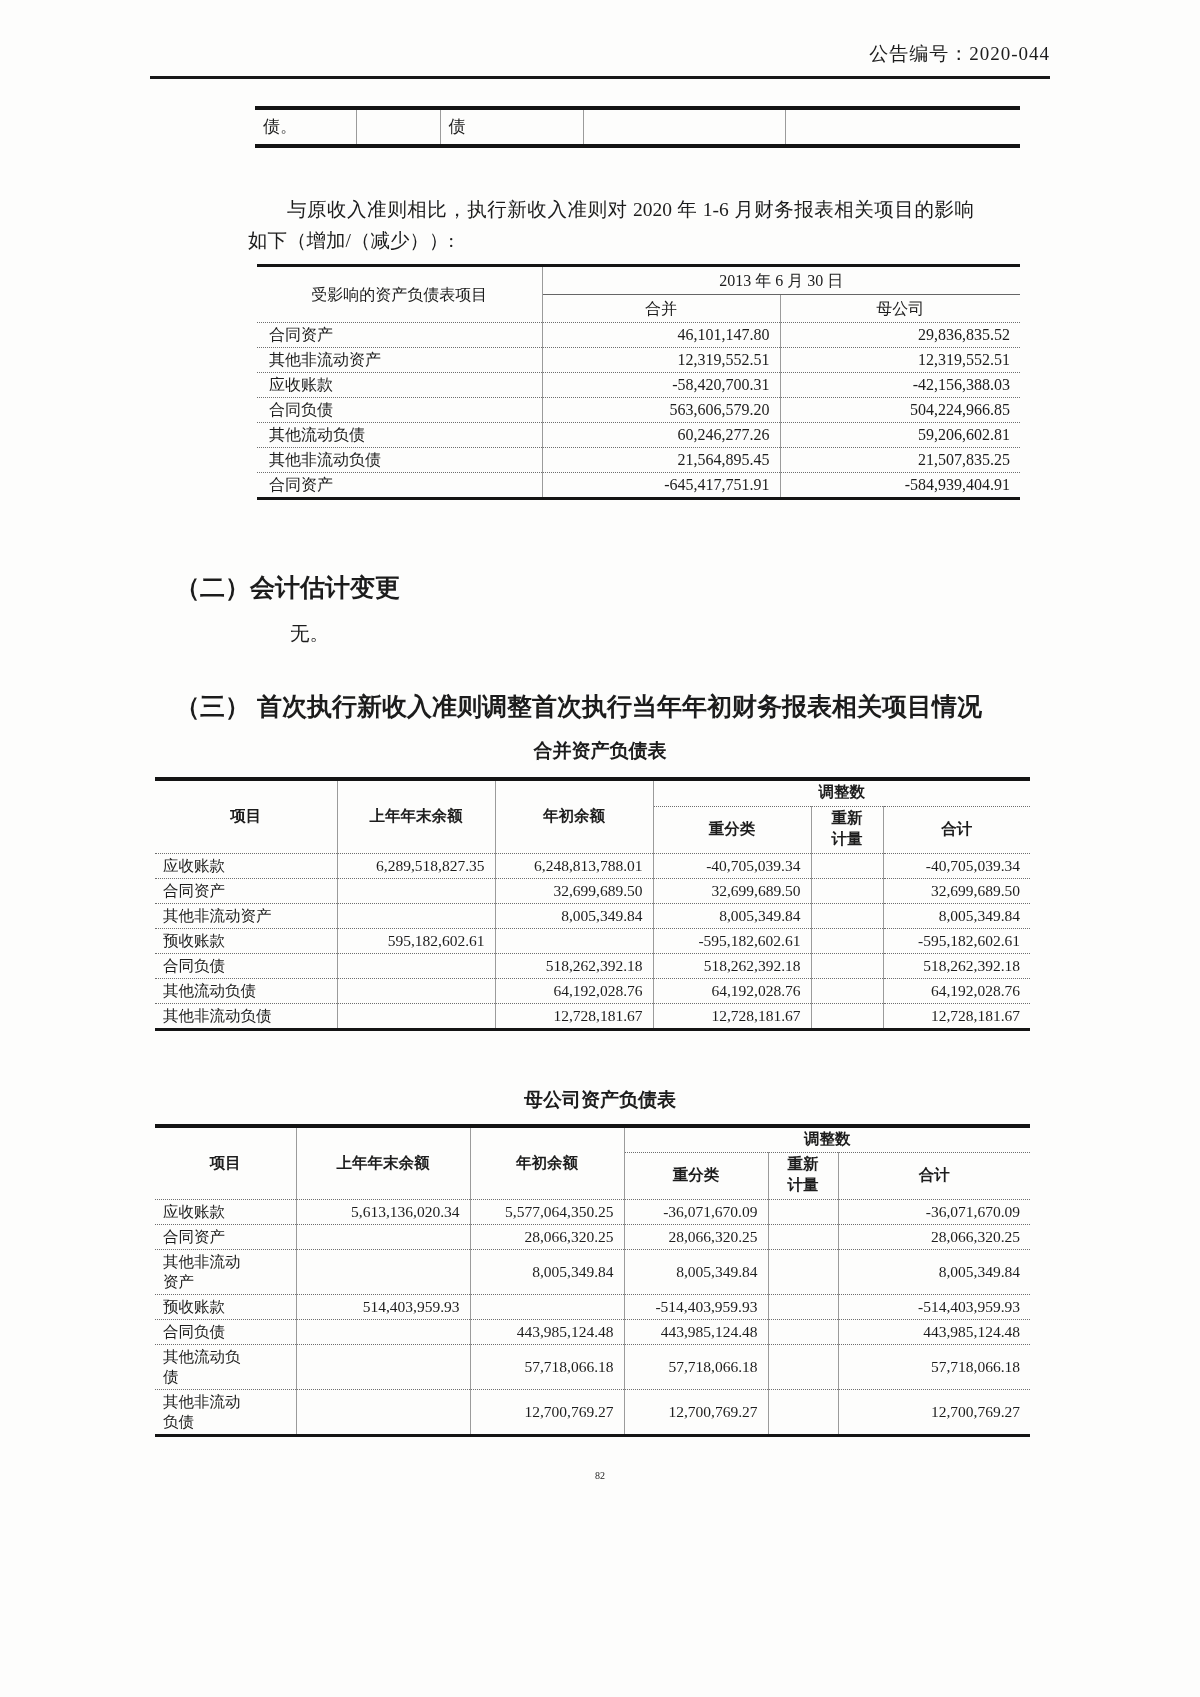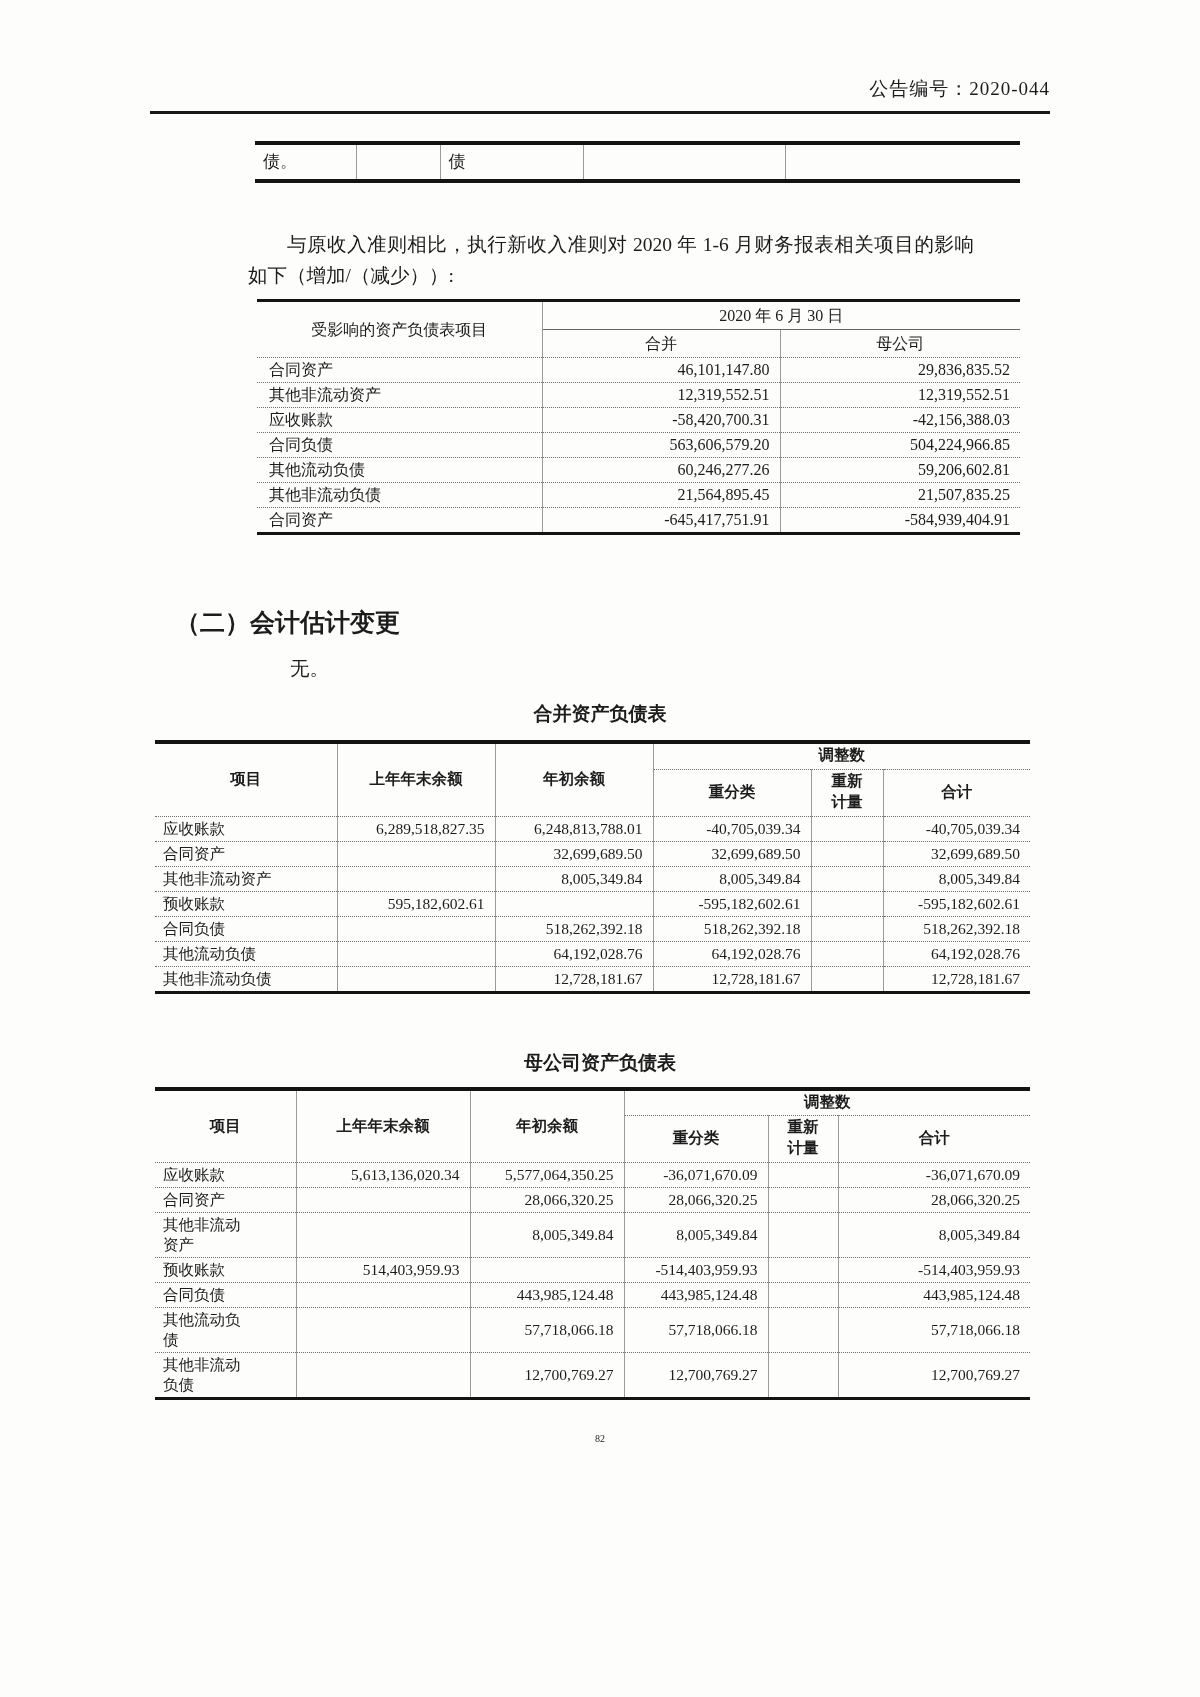--- a/index.html
+++ b/index.html
@@ -9,21 +9,21 @@
     margin:0 auto;
     background:#fdfdfc;
     color:#1c1c1c;
     font-family:"Liberation Serif","DejaVu Serif",serif;
     box-sizing:border-box;
     padding:0 150px 40px 150px;
     overflow:hidden;
   }
   
   .doc-header {
-    padding-top:76px;
+    padding-top:41px;
     text-align:right;
     font-size:19px;
     letter-spacing:1px;
   }
   .header-rule { margin-top:9px; height:3px; background:#181818; }
 
   
   table { border-collapse:collapse; table-layout:fixed; }
   td, th { overflow:hidden; }
   .bl { border-left:1px solid #9b9b9b; }
@@ -143,21 +143,21 @@
 
   <table class="impact">
     <colgroup>
       <col style="width:285px">
         <col style="width:238px">
         <col style="width:240px">
     </colgroup>
     <thead>
       <tr>
         <th rowspan="2">受影响的资产负债表项目</th>
-        <th colspan="2" class="bl">2020 年 6 月 30 日</th>
+        <th colspan="2" class="bl">2013 年 6 月 30 日</th>
       </tr>
       <tr class="subrow">
         <th class="bl">合并</th>
         <th class="bl">母公司</th>
       </tr>
     </thead>
     <tbody>
       <tr>
         <td class="item">合同资产</td>
         <td class="num bl">46,101,147.80</td>
@@ -192,20 +192,21 @@
         <td class="item">合同资产</td>
         <td class="num bl">-645,417,751.91</td>
         <td class="num bl">-584,939,404.91</td>
       </tr>
     </tbody>
   </table>
 
   <h3 class="sec-heading">（二）会计估计变更</h3>
   <p class="none-text">无。</p>
 
+  <h3 class="sec-heading s3">（三）  首次执行新收入准则调整首次执行当年年初财务报表相关项目情况</h3>
 
   <h4 class="tbl-title">合并资产负债表</h4>
 
   <table class="bs ctable">
     <colgroup>
       <col style="width:182px">
         <col style="width:158px">
         <col style="width:158px">
         <col style="width:158px">
         <col style="width:72px">

